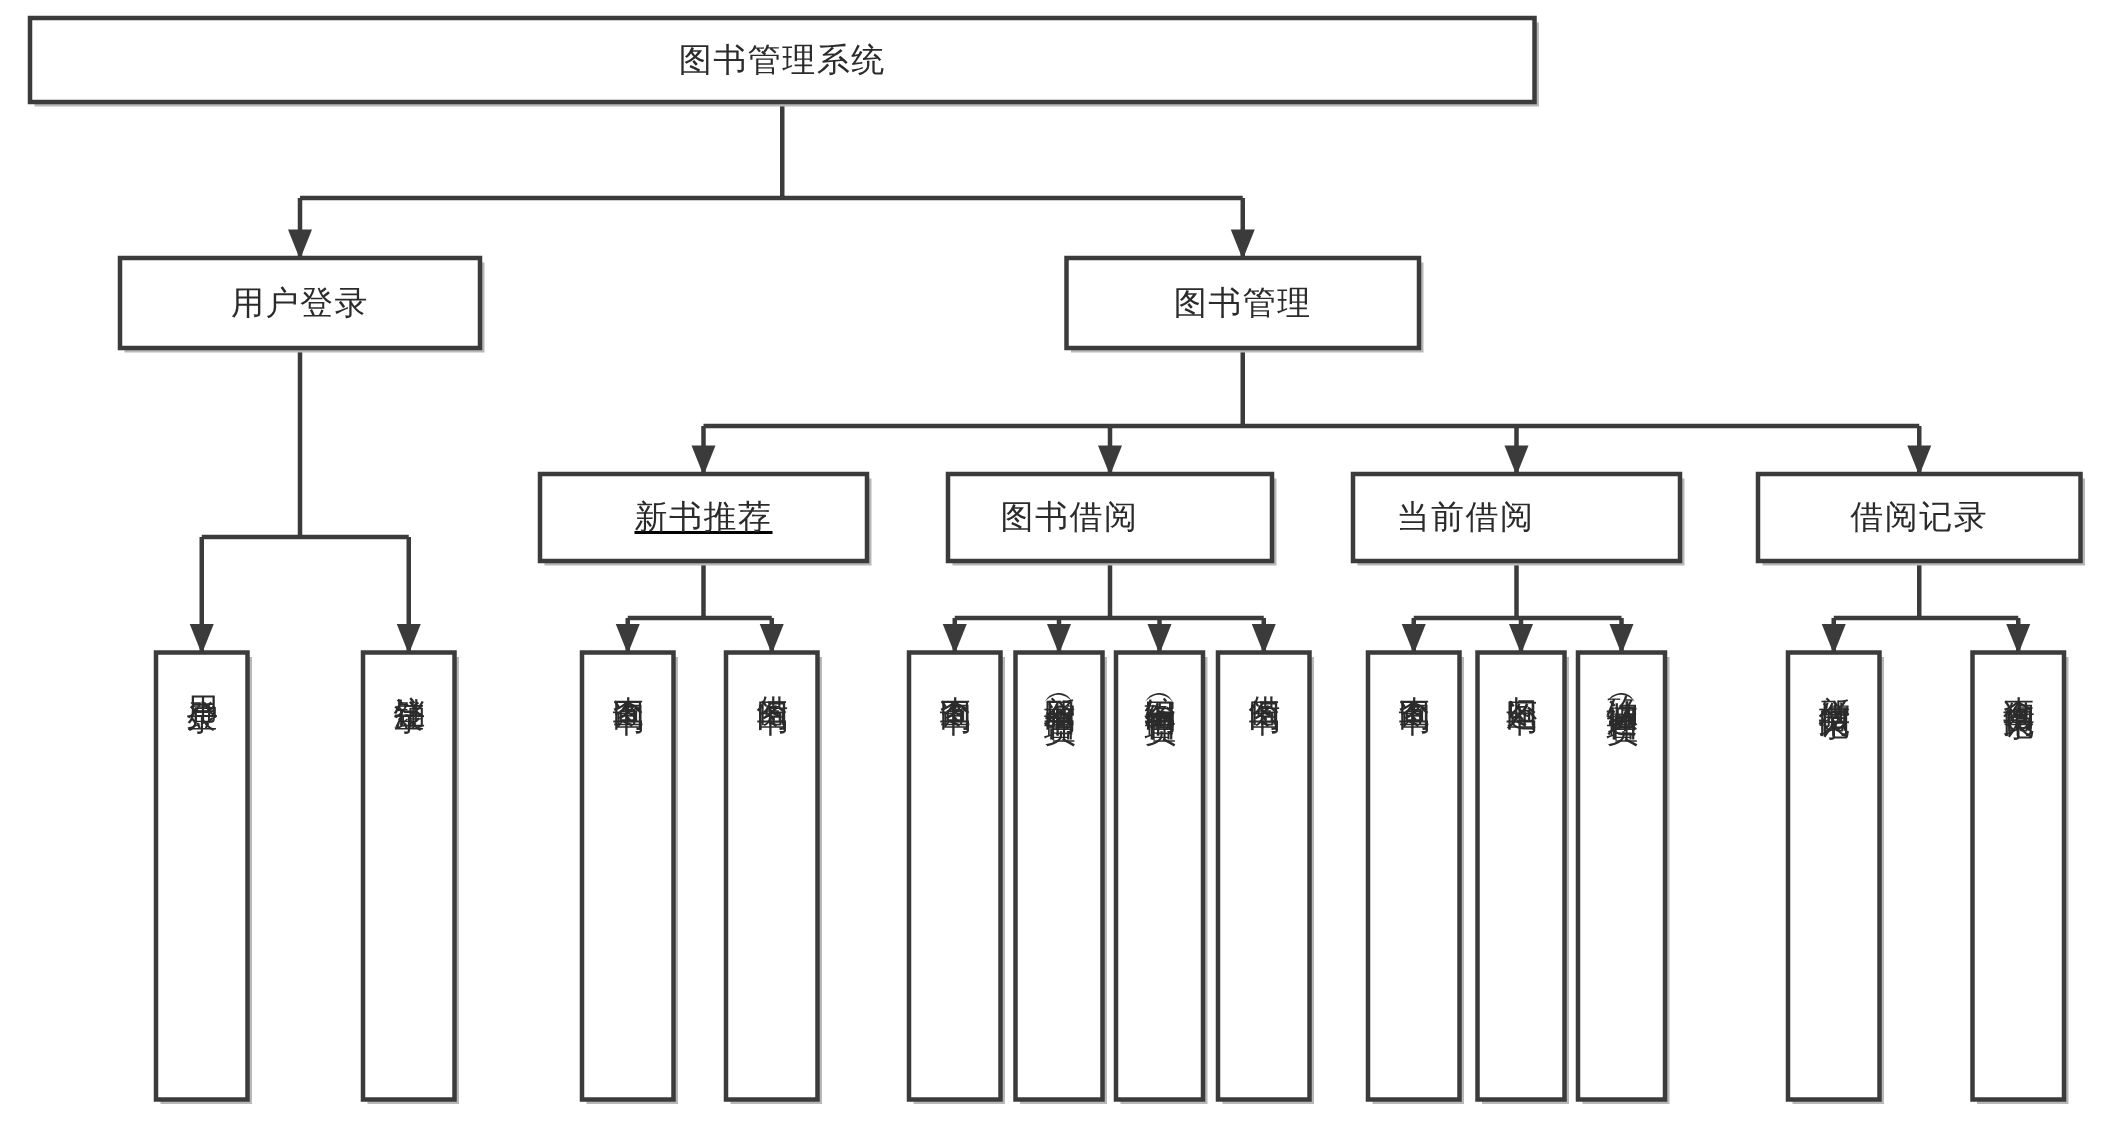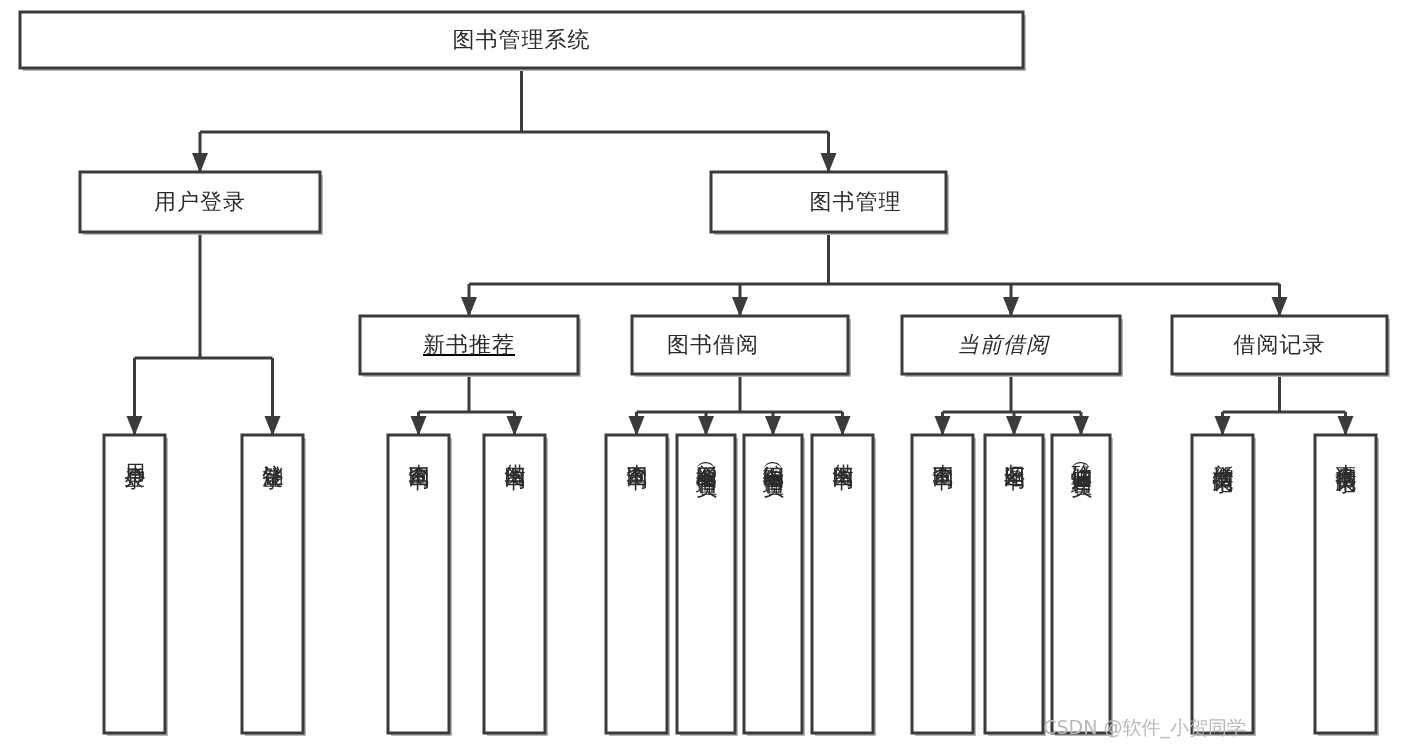--- a/index.html
+++ b/index.html
@@ -191,30 +191,30 @@
         <rect x="1315" y="435" width="61" height="298" class="node-box"></rect>
       </g>
   </svg>
   <div id="labels-layer">
       <div class="hlabel-wrap" style="left: 20px; top: 12px; width: 1003px; height: 56px;">
         <div class="hlabel-text">图书管理系统</div>
       </div>
       <div class="hlabel-wrap" style="left: 80px; top: 172px; width: 240px; height: 60px;">
         <div class="hlabel-text">用户登录</div>
       </div>
-      <div class="hlabel-wrap" style="left: 711px; top: 172px; width: 235px; height: 60px; margin-left: 27px;">
+      <div class="hlabel-wrap" style="left: 711px; top: 172px; width: 235px; height: 60px;">
         <div class="hlabel-text">图书管理</div>
       </div>
       <div class="hlabel-wrap" style="left: 360px; top: 316px; width: 218px; height: 58px; text-decoration: underline;">
         <div class="hlabel-text">新书推荐</div>
       </div>
       <div class="hlabel-wrap" style="left: 605px; top: 316px; width: 216px; height: 58px;">
         <div class="hlabel-text">图书借阅</div>
       </div>
-      <div class="hlabel-wrap" style="left: 894px; top: 316px; width: 218px; height: 58px; font-style: italic;">
+      <div class="hlabel-wrap" style="left: 868px; top: 316px; width: 218px; height: 58px;">
         <div class="hlabel-text">当前借阅</div>
       </div>
       <div class="hlabel-wrap" style="left: 1156px; top: 316px; width: 215px; height: 58px; padding-left: 16px;">
         <div class="hlabel-text">借阅记录</div>
       </div>
       <div class="vlabel-wrap" style="left: 104px; top: 447px; width: 61px; height: 274px;">
         <div class="vlabel-text">用户登录</div>
       </div>
       <div class="vlabel-wrap" style="left: 242px; top: 447px; width: 61px; height: 274px;">
         <div class="vlabel-text">注销登录</div>
@@ -246,14 +246,13 @@
       <div class="vlabel-wrap" style="left: 1052px; top: 447px; width: 58px; height: 274px;">
         <div class="vlabel-text">确认归还（管理员）</div>
       </div>
       <div class="vlabel-wrap" style="left: 1192px; top: 447px; width: 61px; height: 274px;">
         <div class="vlabel-text">新增借阅记录</div>
       </div>
       <div class="vlabel-wrap" style="left: 1315px; top: 447px; width: 61px; height: 274px;">
         <div class="vlabel-text">查询借阅记录</div>
       </div>
     </div>
-  <div class="watermark">CSDN @软件_小贺同学</div>
 </div>
 
 </body></html>

